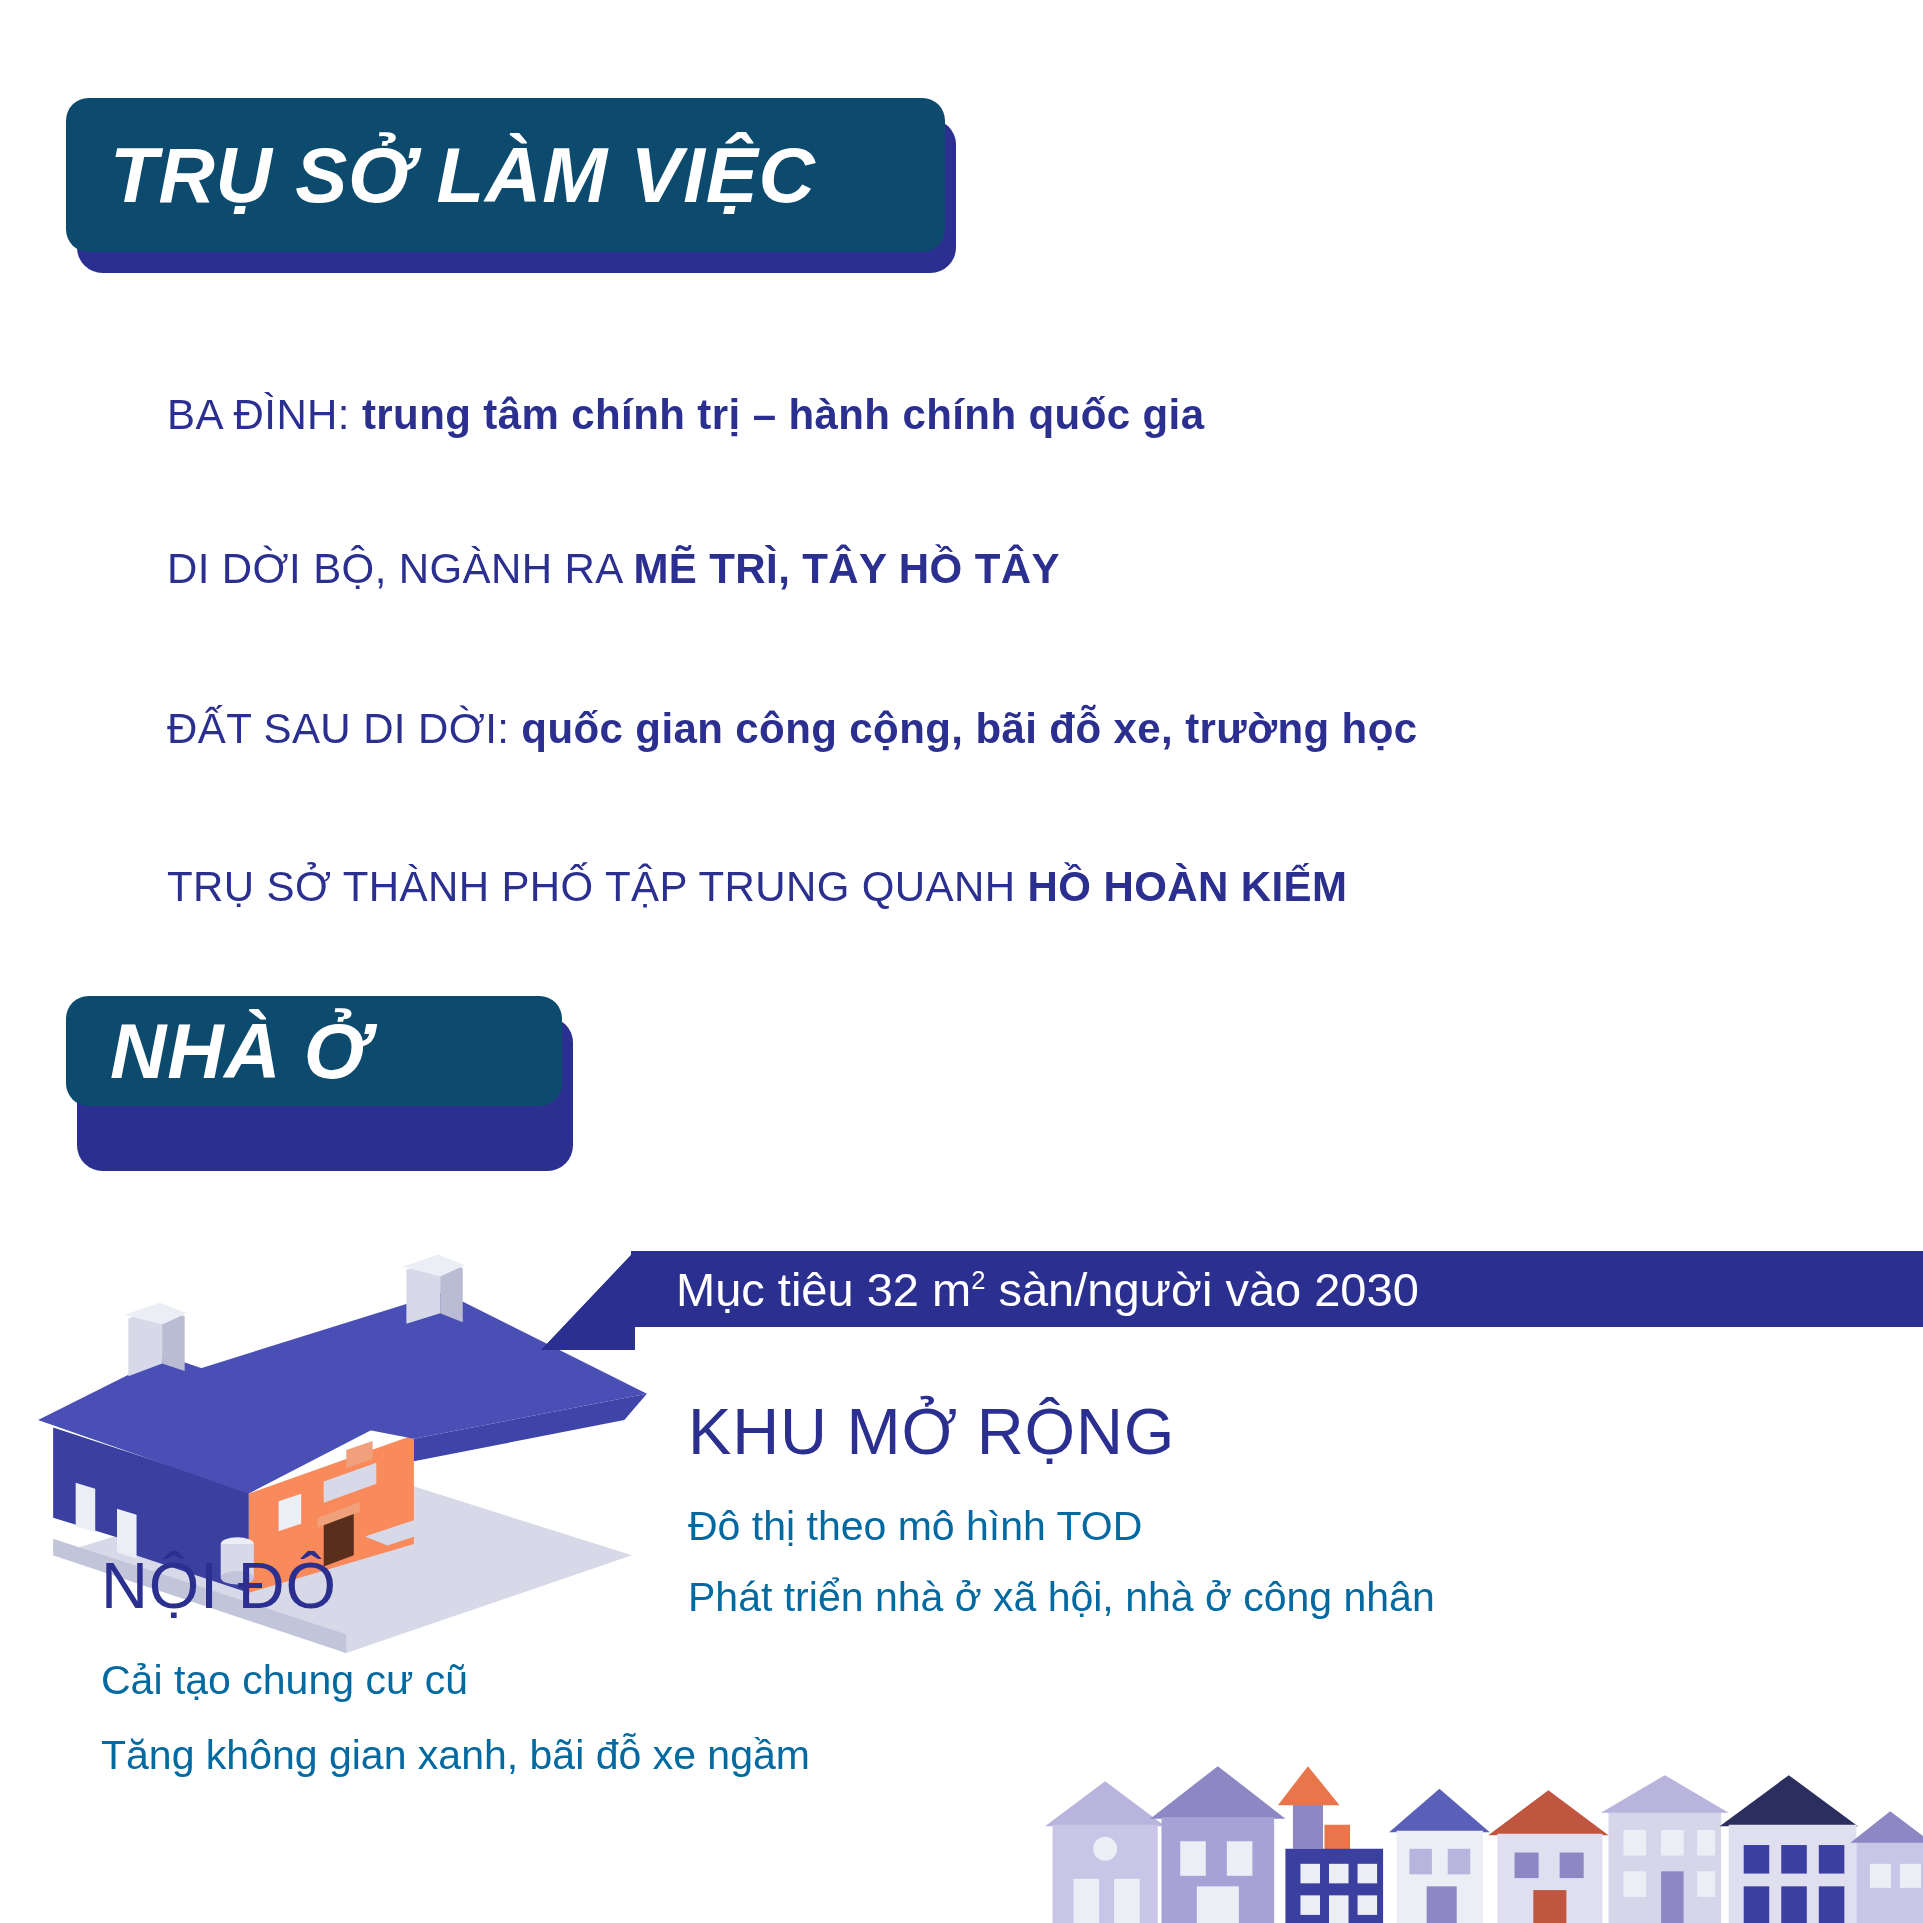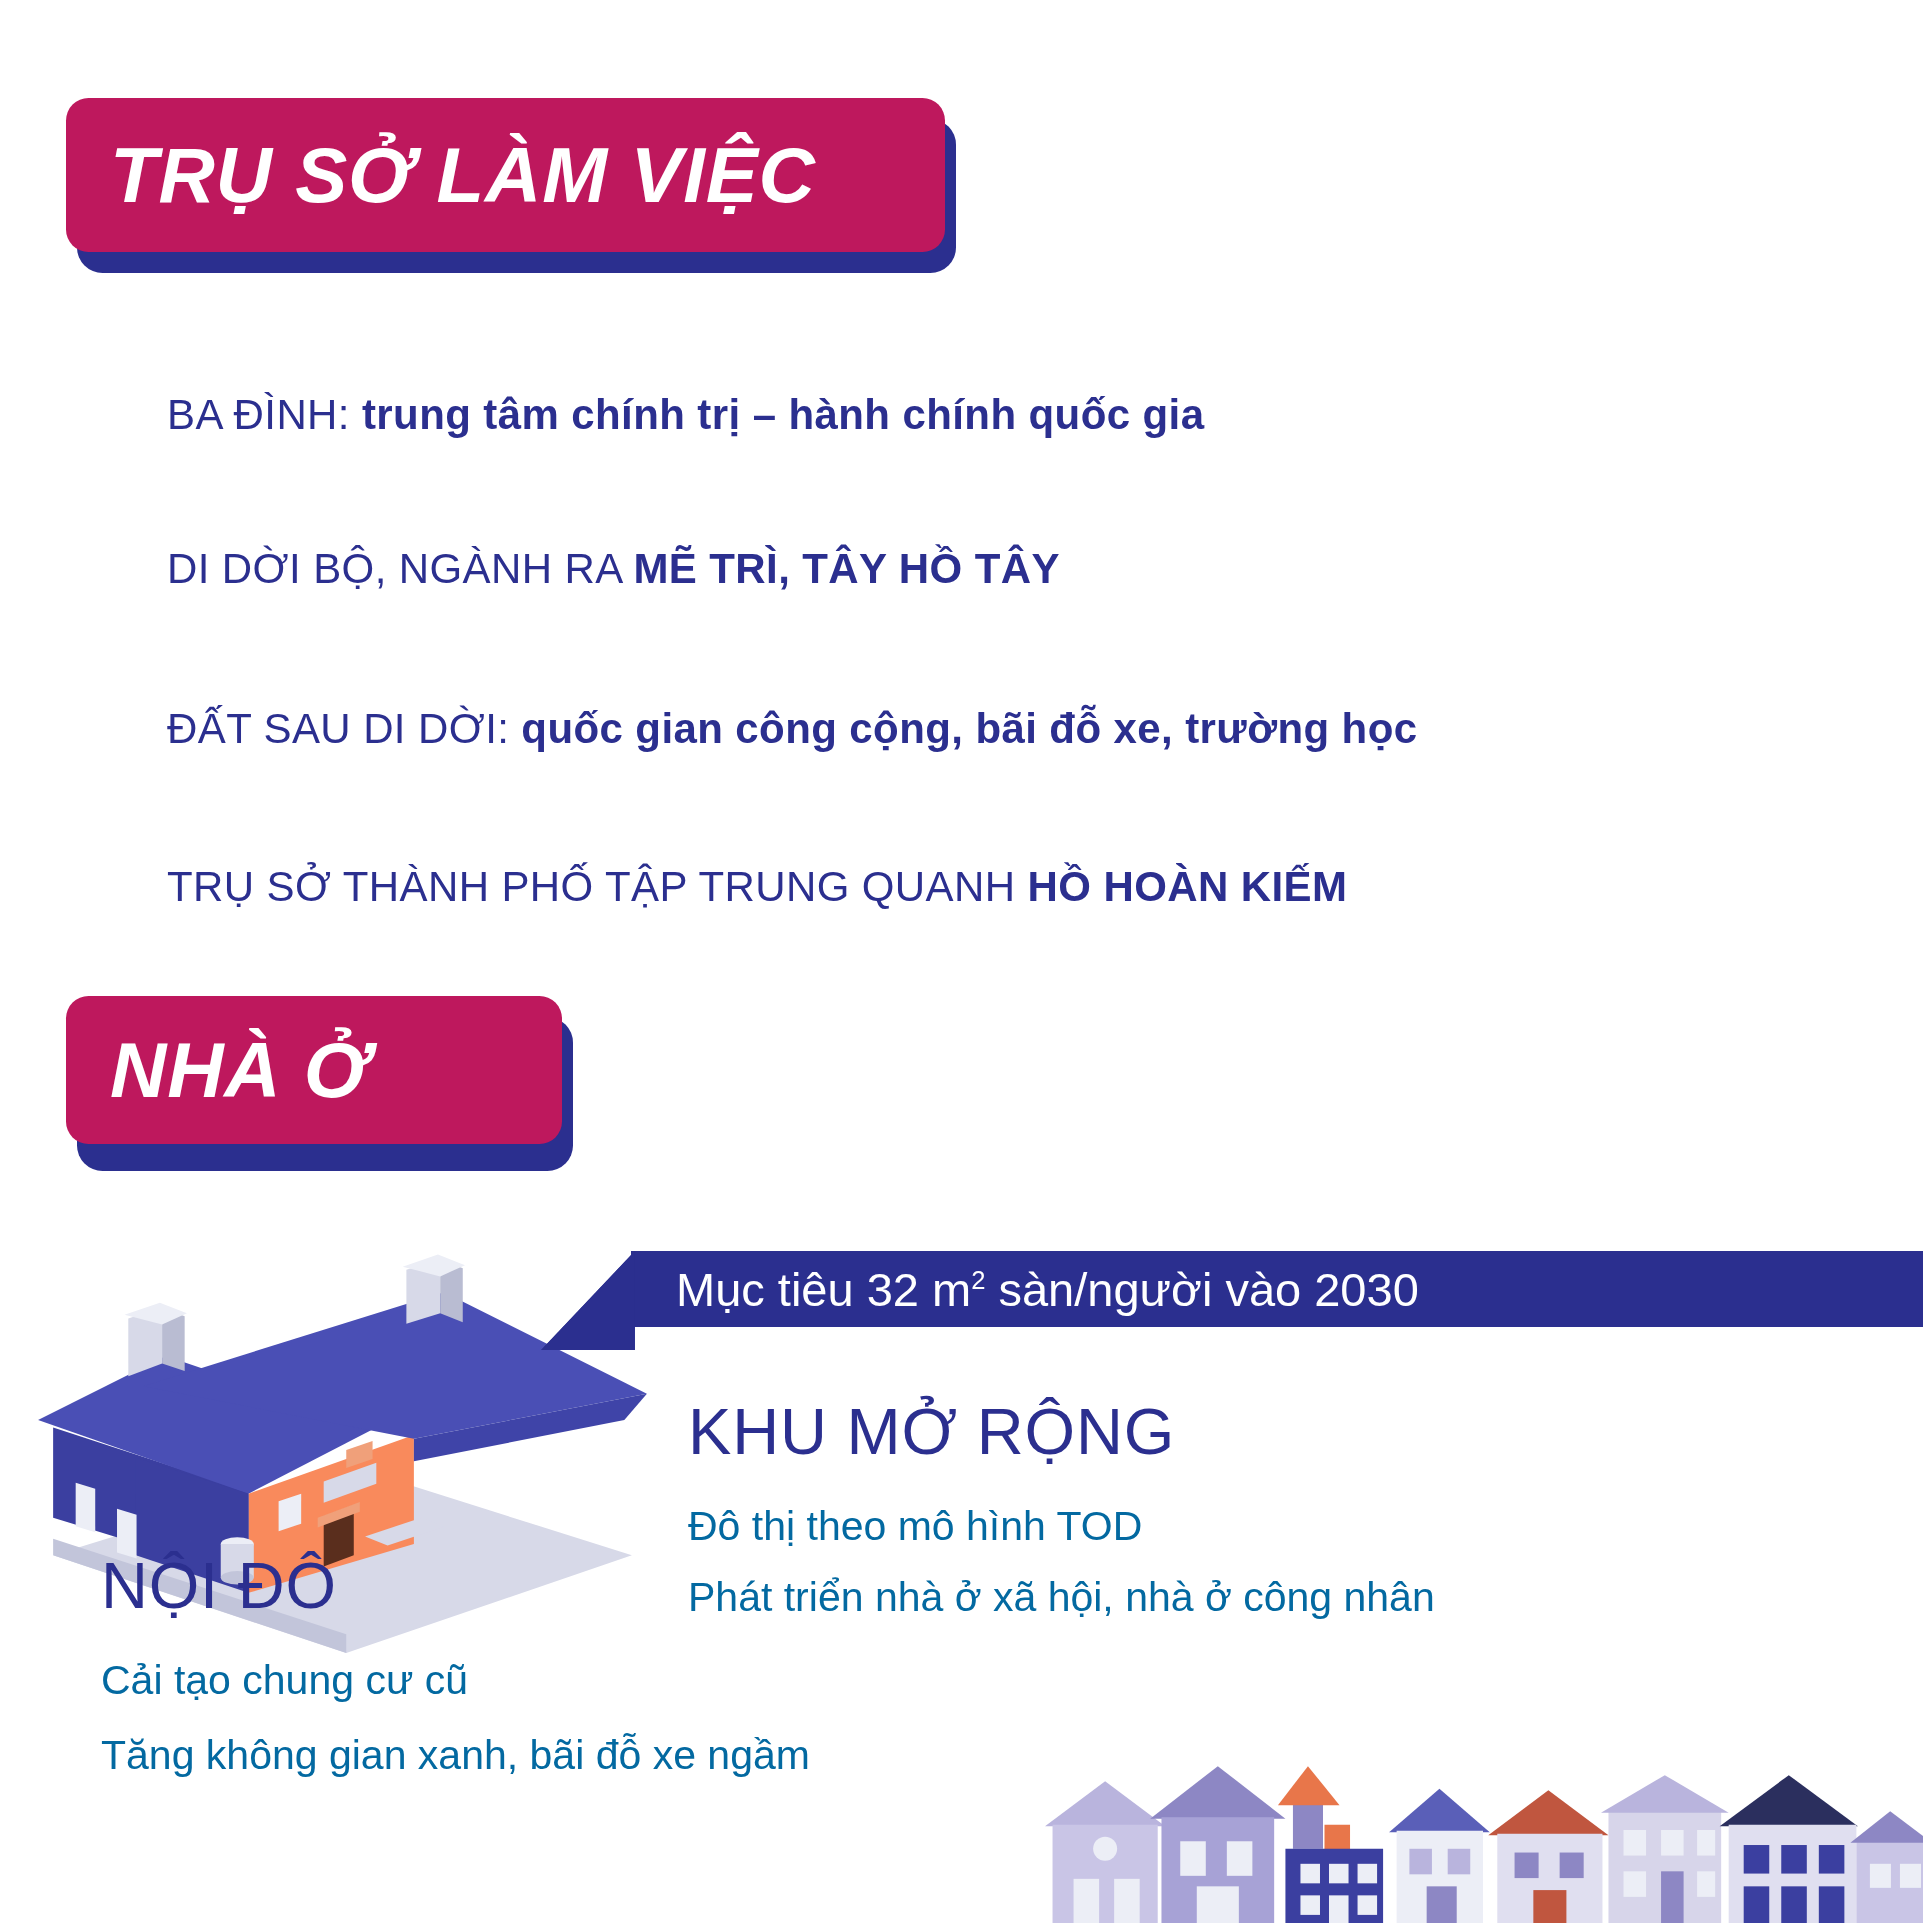--- a/index.html
+++ b/index.html
@@ -14,21 +14,21 @@
 
   
   .pill-wrap{position:absolute;}
   .pill-shadow{
     position:absolute;
     background:#2b2f8f;
     border-radius:25.6px;
   }
   .pill{
     position:absolute;
-    background:#be185d;
+    background:#0c4a6e;
     border-radius:22.5px;
     display:flex;align-items:center;
     box-sizing:border-box;
   }
   .pill-text{
     color:#ffffff;
     font-weight:bold;
     letter-spacing:0.8px;
     white-space:nowrap;
     font-style:italic;
@@ -98,21 +98,21 @@
 <div class="line" style="left:167px;top:705px;">
   <span>ĐẤT SAU DI DỜI: </span><span class="b">quốc gian công cộng, bãi đỗ xe, trường học</span>
 </div>
 
 <div class="line" style="left:167px;top:863px;">
   <span>TRỤ SỞ THÀNH PHỐ TẬP TRUNG QUANH </span><span class="b">HỒ HOÀN KIẾM</span>
 </div>
 
 <div class="pill-wrap" style="left:66px;top:996px;width:526px;height:180px;">
   <div class="pill-shadow" style="left:10.5px;top:21px;width:496px;height:154px;"></div>
-  <div class="pill" style="left:0px;top:0px;width:496px;height:148px;padding:0 44px;">
+  <div class="pill" style="left:0px;top:0px;width:496px;height:110px;padding:0 44px;">
     <span class="pill-text" style="font-size:78px;">NHÀ Ở</span>
   </div>
 </div>
 
 <svg class="house-svg" style="position:absolute;left:22.5px;top:1202px;width:639px;height:466px;" viewBox="0 0 850 620" xmlns="http://www.w3.org/2000/svg">
 
   <polygon points="40,470 430,600 810,470 430,350" fill="#d7d9e8"></polygon>
   <polygon points="40,470 430,600 430,575 40,448" fill="#c2c5da"></polygon>
 
   <polygon points="40,300 300,385 300,500 40,420" fill="#3b3fa0"></polygon>

